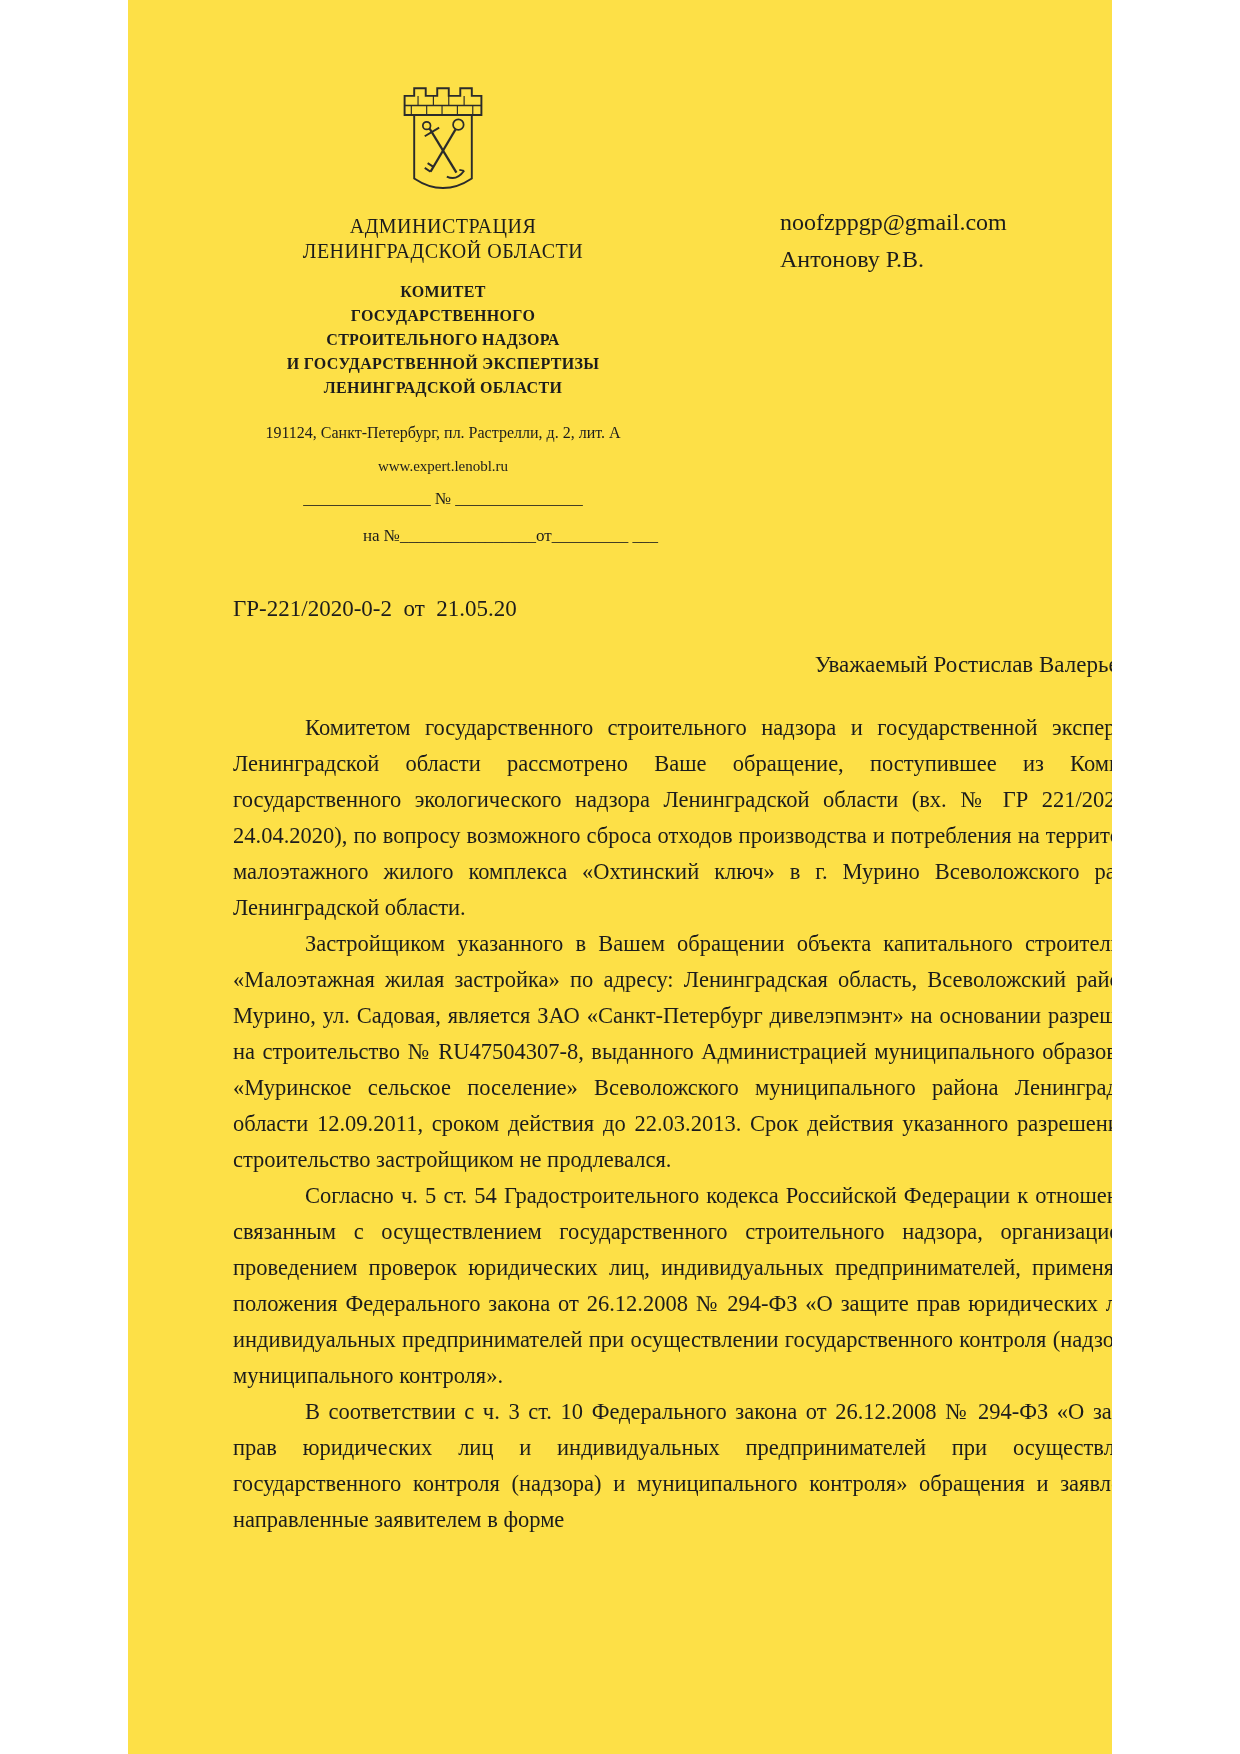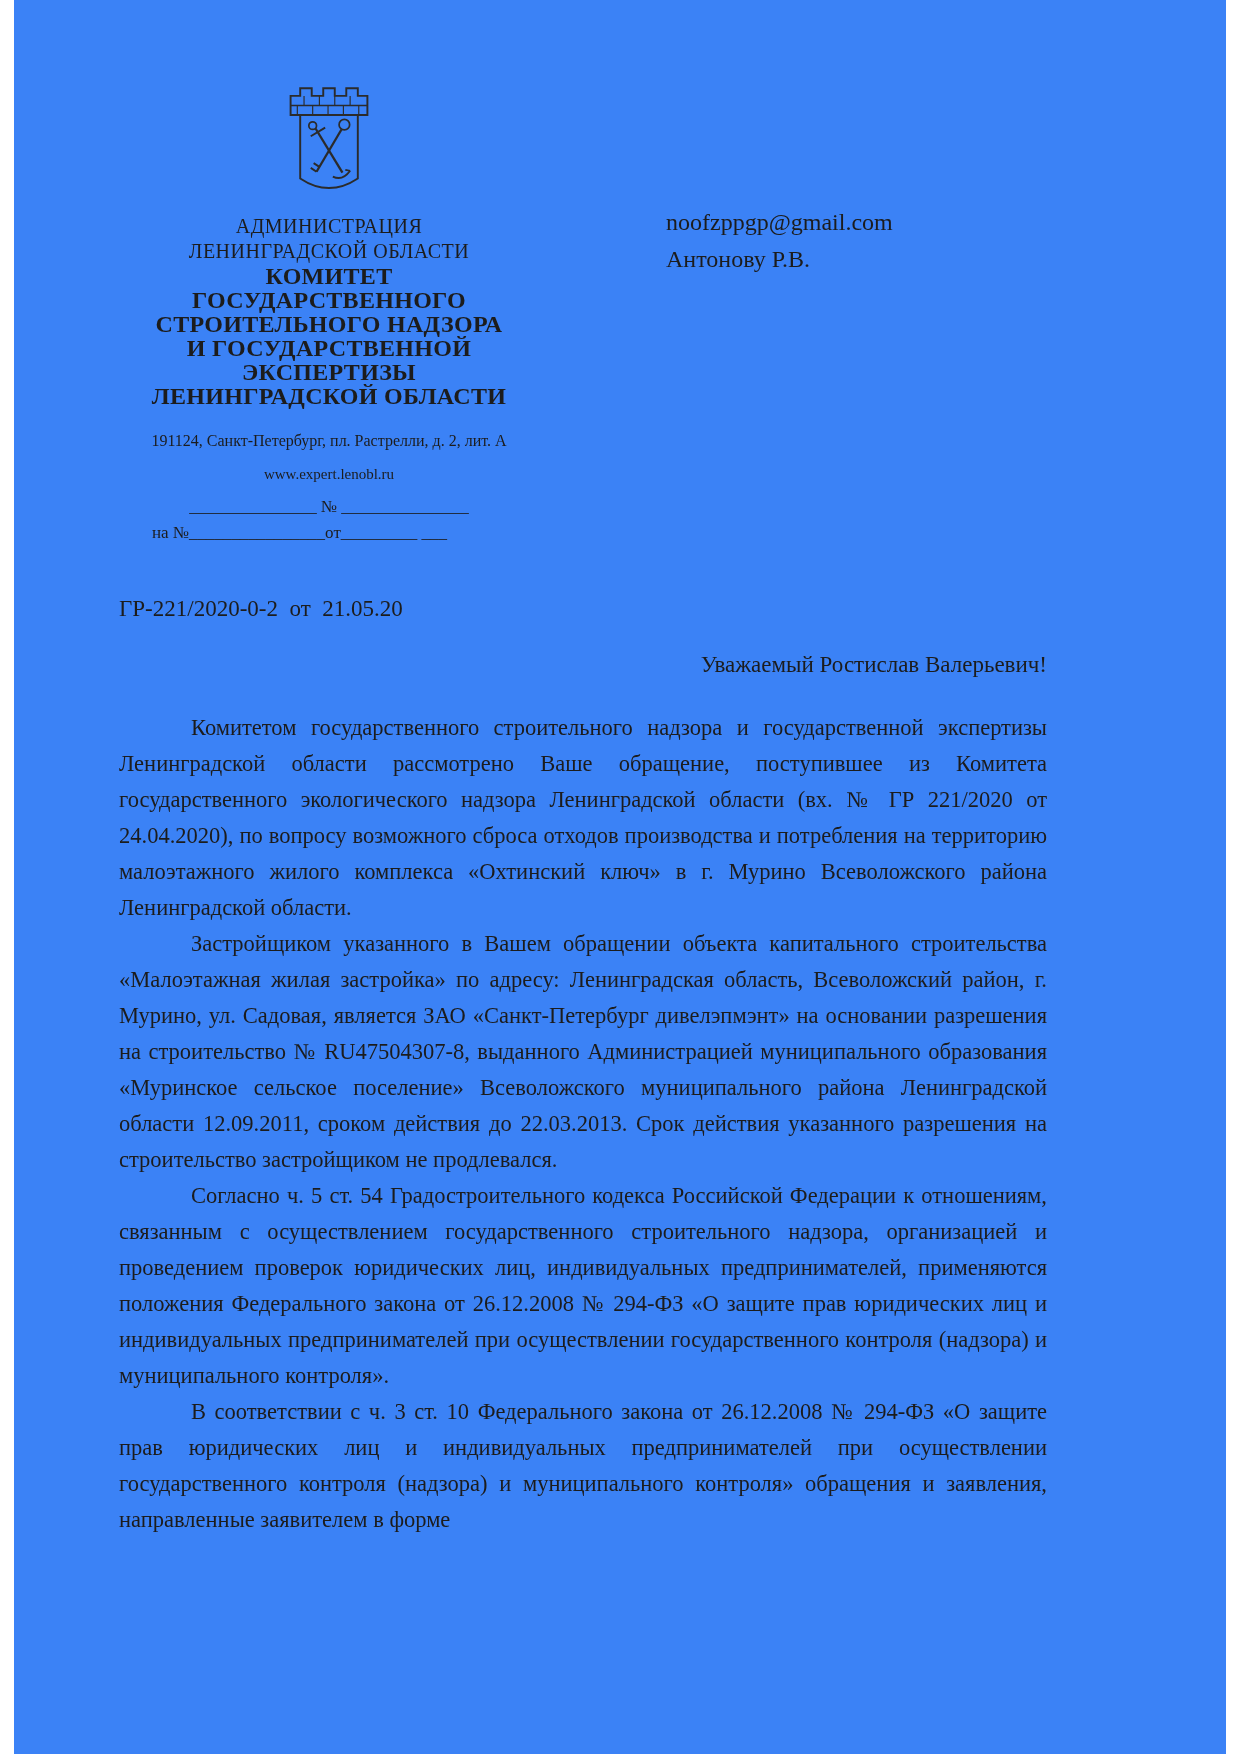--- a/index.html
+++ b/index.html
@@ -1,41 +1,41 @@
 <!DOCTYPE html>
 <html><head>
 <meta charset="utf-8">
 <style>
   html,body { margin:0; padding:0; background:#ffffff; }
   .page {
     position:relative;
-    width:1212px;
+    width:984px;
     height:1754px;
-    background:#3b82f6;
+    background:#fde047;
     color:#1c1c1c;
     font-family:"Liberation Serif", serif;
     overflow:hidden;
     margin:0 auto;
   }
 
   
   .letterhead-left {
     position:absolute;
     left:100px;
     top:80px;
     width:430px;
     text-align:center;
   }
   .emblem { display:inline-block; }
   .org-name { font-size:20px; line-height:25px; margin-top:8px; letter-spacing:0.5px; }
-  .committee { font-weight:bold; font-size:24px; line-height:24px; letter-spacing:0.3px; }
+  .committee { font-weight:bold; font-size:16px; line-height:24px; margin-top:16px; letter-spacing:0.3px; }
   .address-line { font-size:16px; margin-top:24px; }
   .website-line { font-size:15px; margin-top:16px; }
   .num-line { font-size:17px; margin-top:14px; text-align:center; white-space:pre; }
-  .ref-line { font-size:17px; margin-top:6px; text-align:left; padding-left:38px; white-space:pre; }
+  .ref-line { font-size:17px; margin-top:17px; text-align:right; padding-left:38px; white-space:pre; }
 
   
   .recipient {
     position:absolute;
     left:652px;
     top:204px;
     font-size:24px;
     line-height:37px;
   }
 

